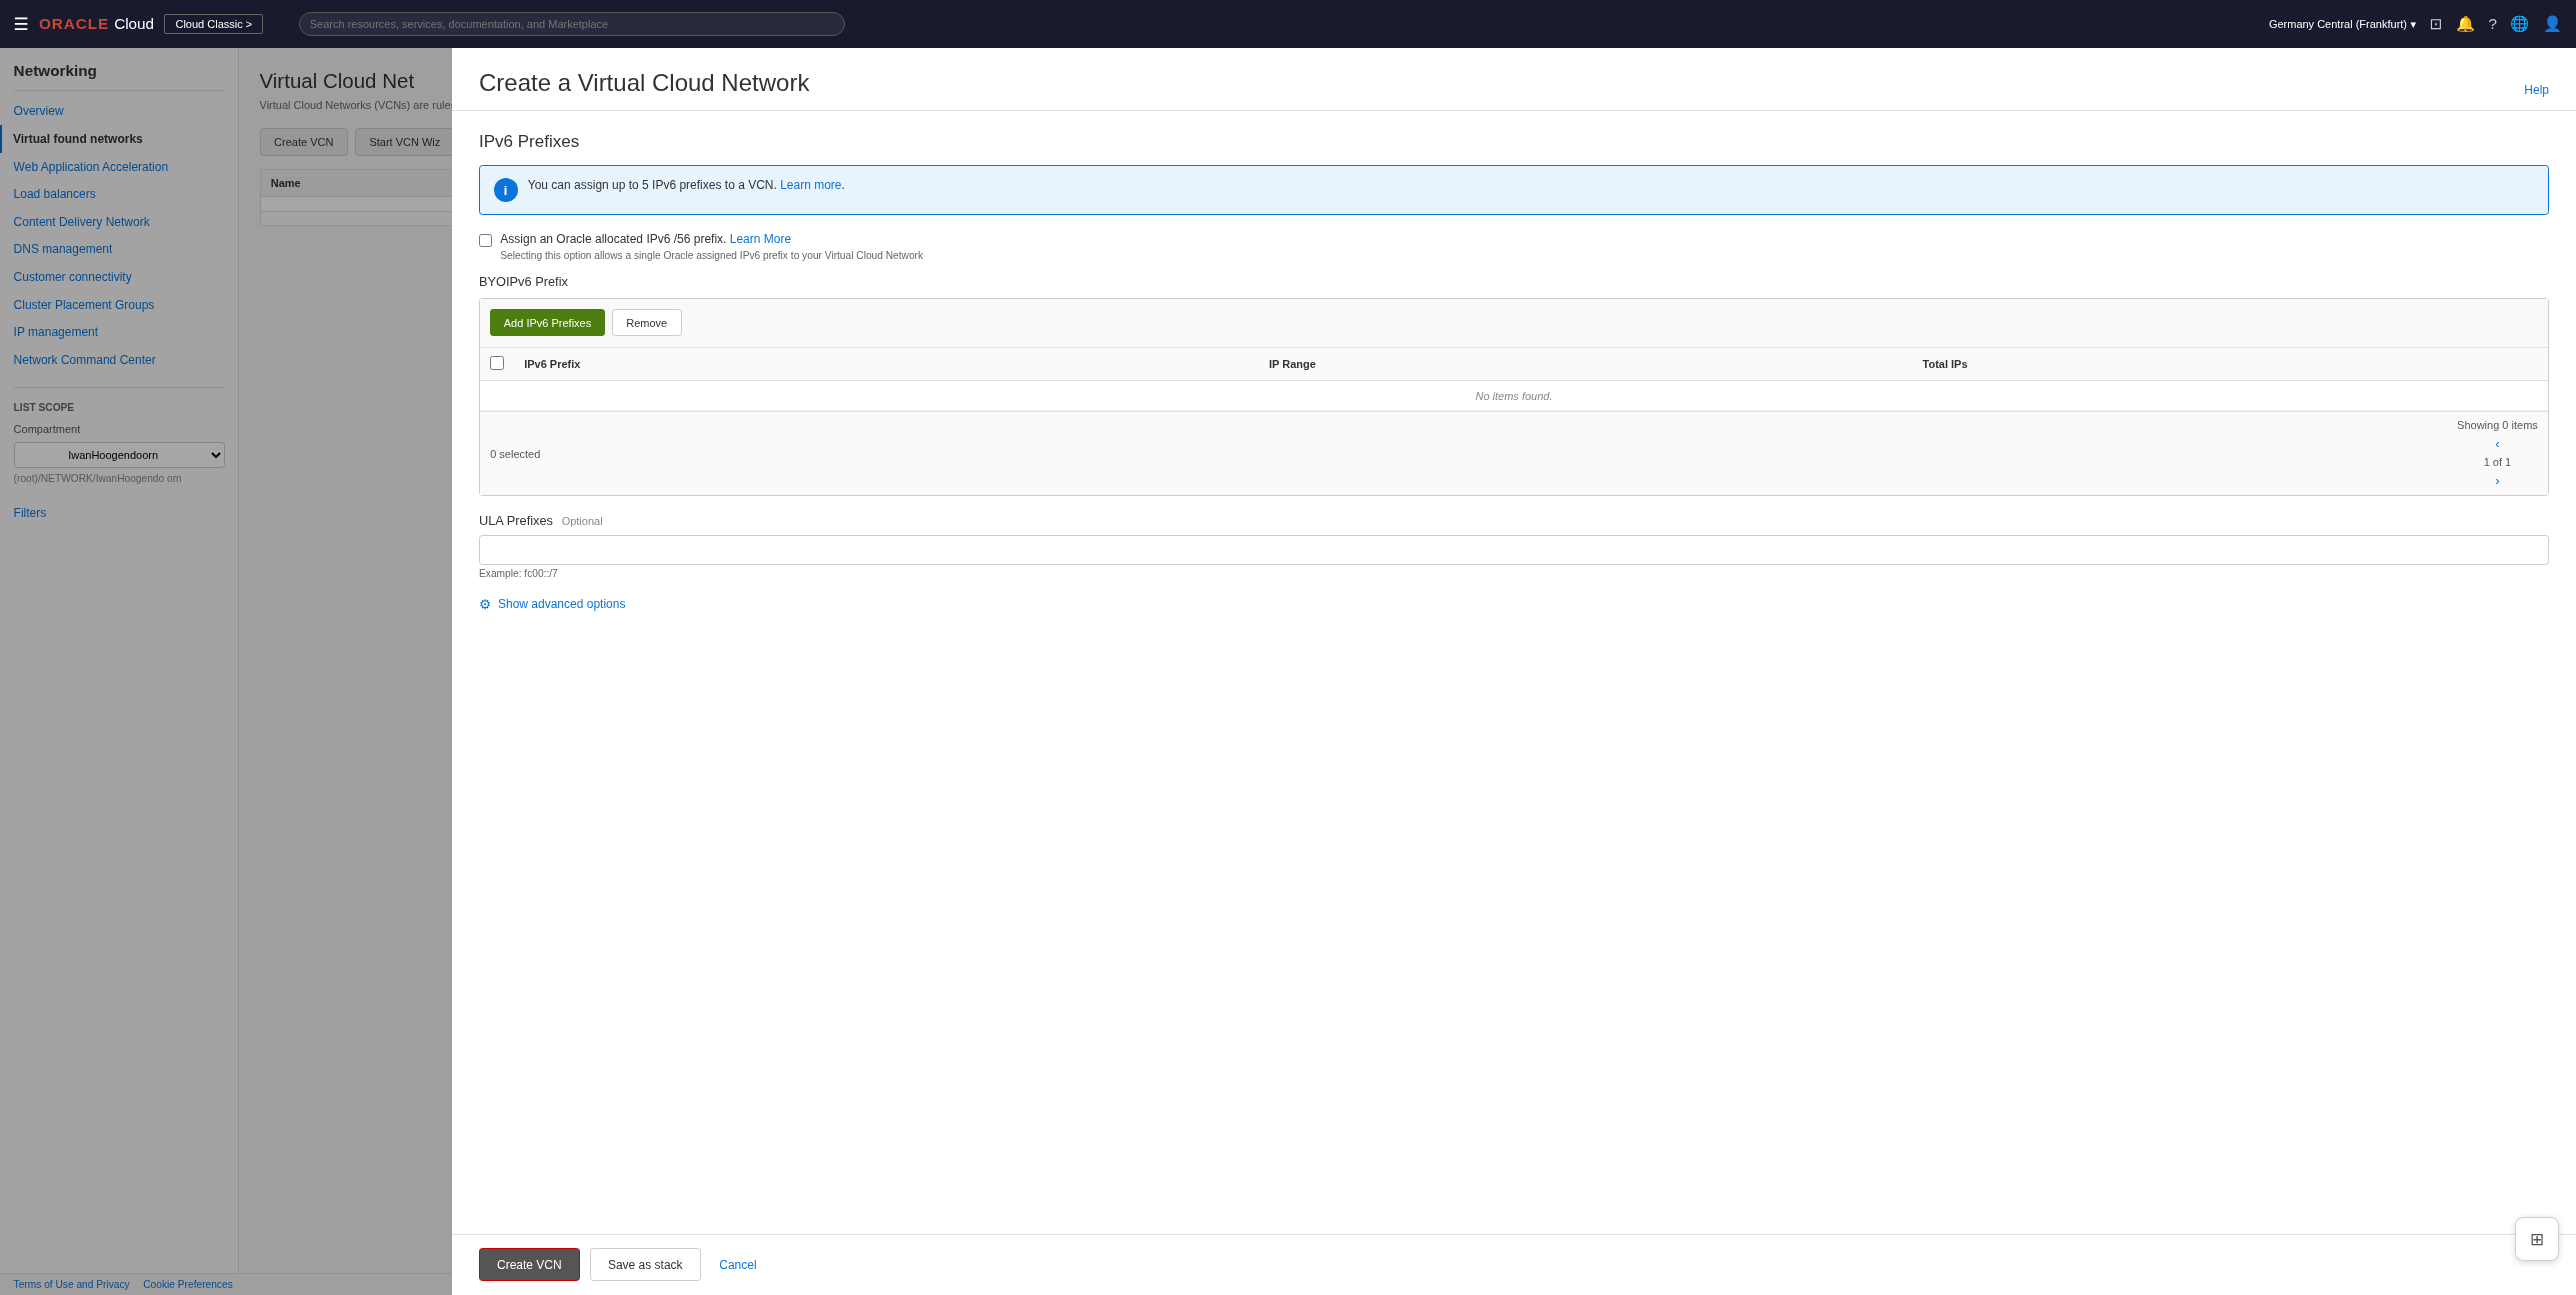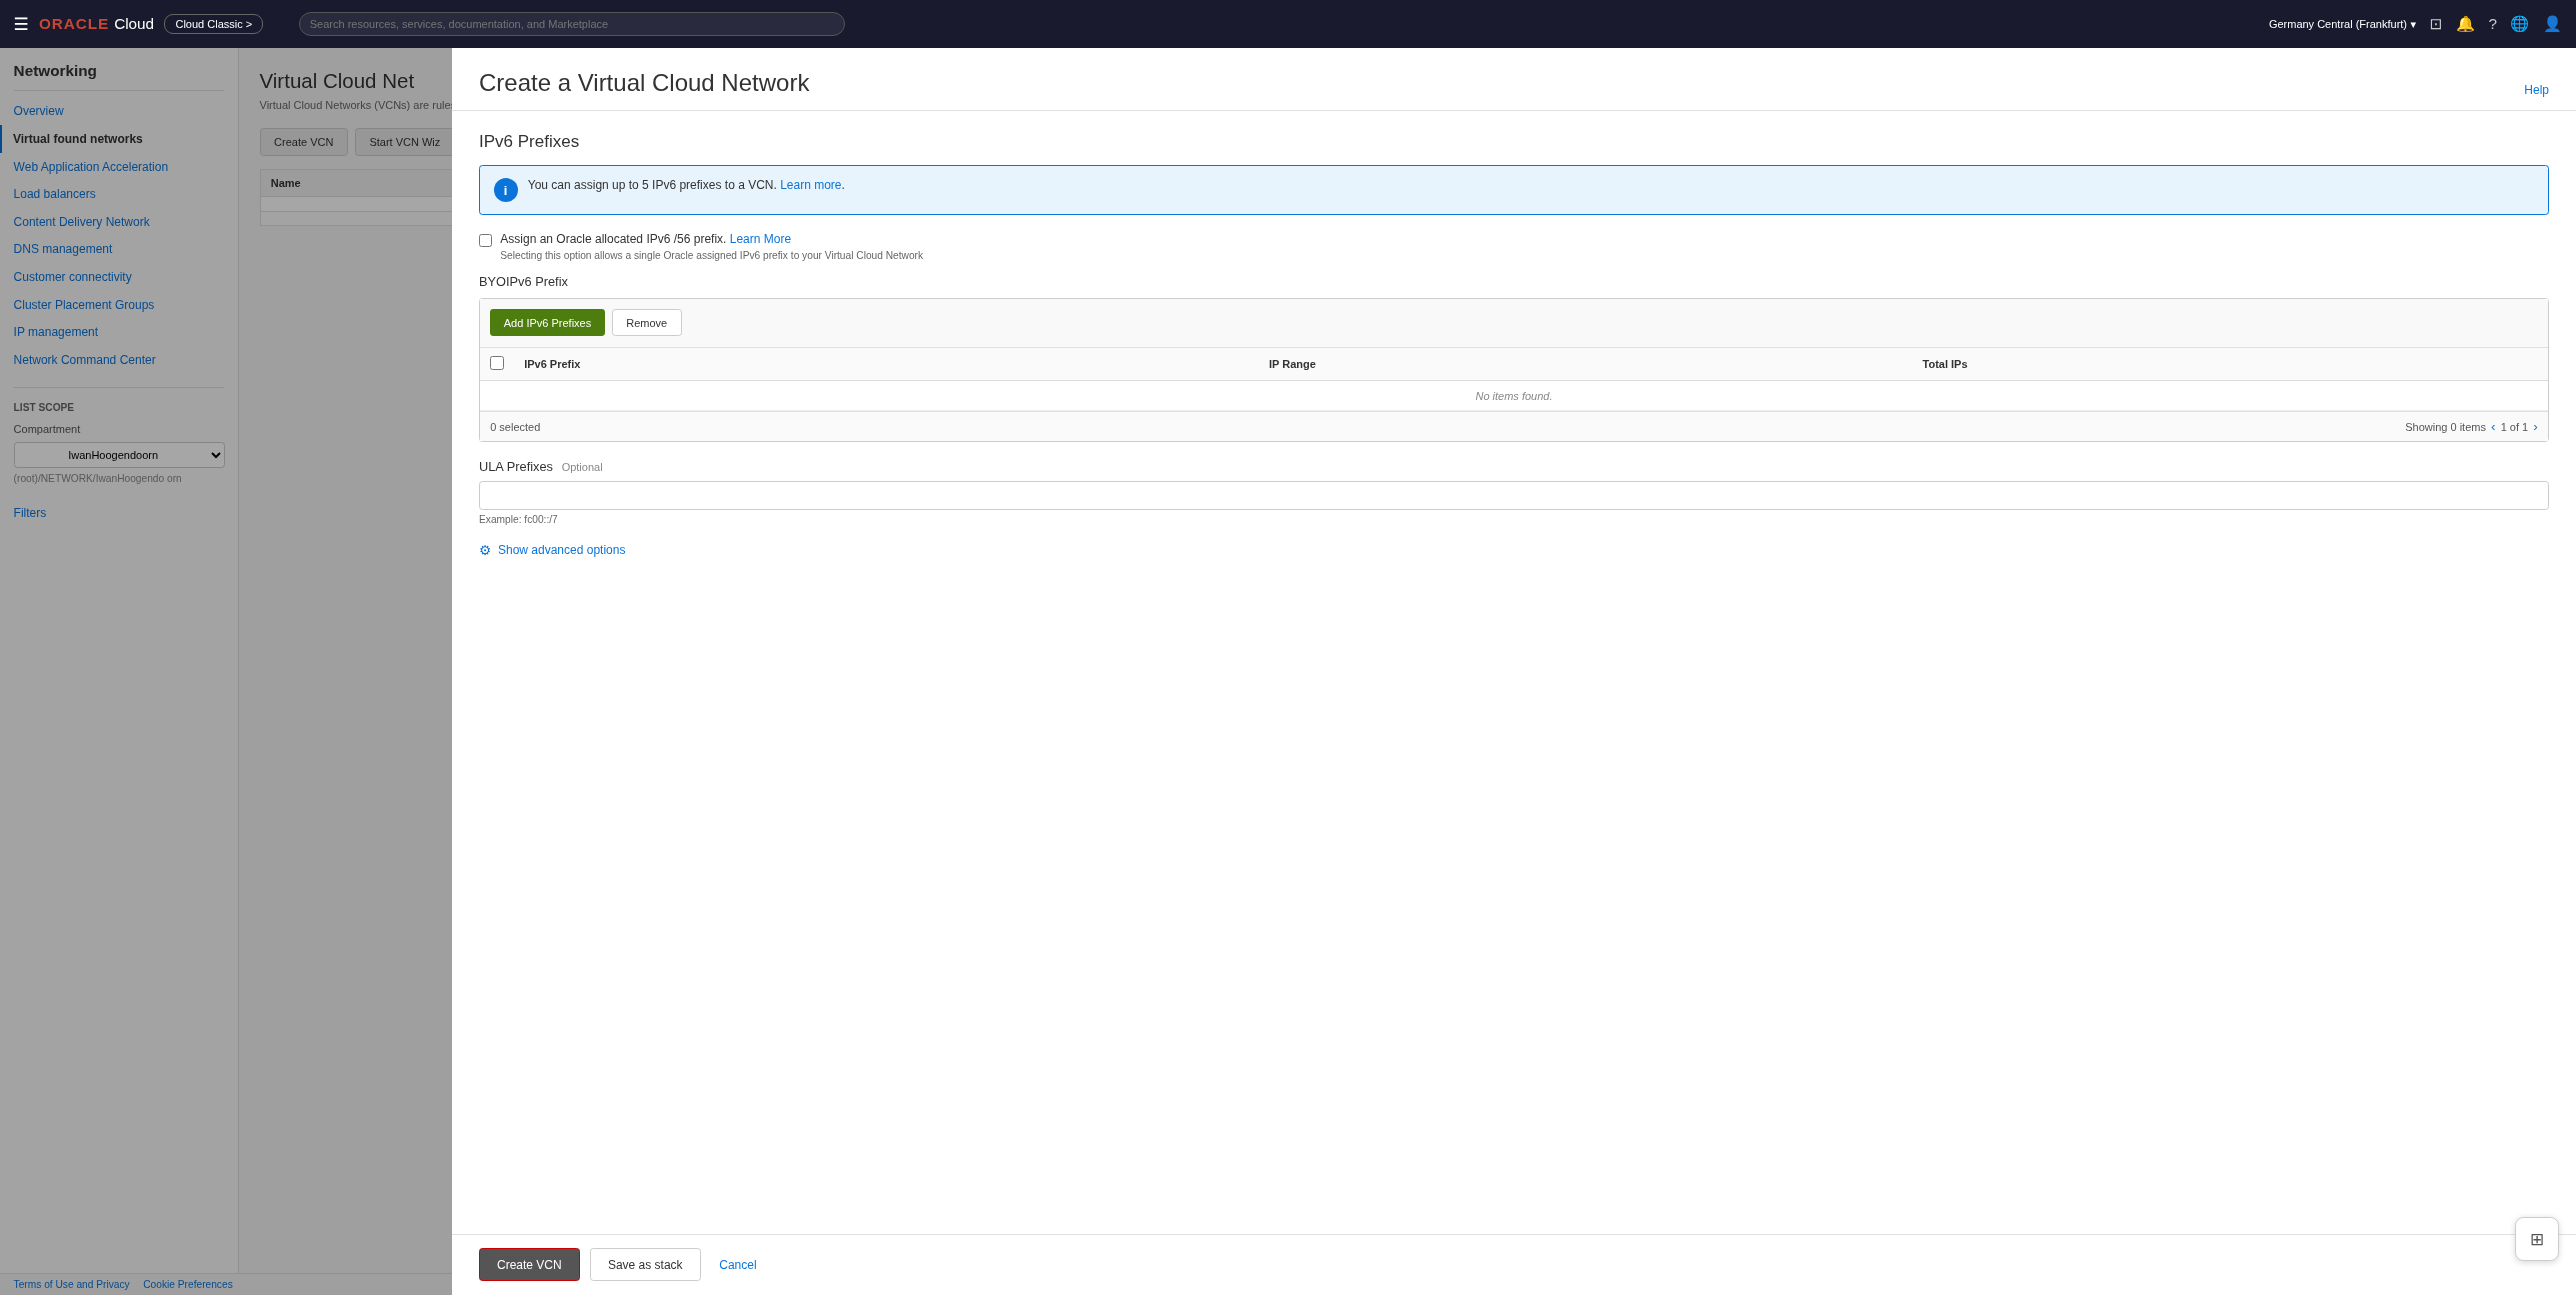--- a/index.html
+++ b/index.html
@@ -20,21 +20,21 @@
     }
     .header-hamburger { cursor: pointer; font-size: 17px; }
     .header-logo { display: flex; align-items: center; gap: 5.1px; }
     .header-logo-oracle { color: #c74634; font-weight: bold; font-size: 15.3px; letter-spacing: 0.9px; }
     .header-logo-cloud { color: white; font-size: 15.3px; }
     .header-classic-btn {
       border: 0.9px solid #666;
       background: transparent;
       color: white;
       padding: 3.4px 10.2px;
-      border-radius: 9px;
+      border-radius: 2px;
       cursor: pointer;
       font-size: 11px;
     }
     .header-search {
       flex: 1;
       max-width: 546px;
       background: #2a2a3e;
       border: 0.9px solid #555;
       border-radius: 12px;
       padding: 5.1px 10.2px;
@@ -264,21 +264,21 @@
     .table-footer {
       display: flex;
       align-items: center;
       justify-content: space-between;
       padding: 6.8px 10.2px;
       font-size: 11px;
       color: #555;
       border-top: 0.9px solid #e0e0e0;
       background: #fafafa;
     }
-    .pagination { display: flex; align-items: center; gap: 5.1px; }
+    .pagination { display: flex; align-items: center; gap: 5.1px; flex-direction: column; }
     .pagination-btn { cursor: pointer; color: #0a74da; font-size: 13.6px; }
 
     
     .ula-section { margin-top: 13.6px; }
     .ula-label { font-size: 12.8px; font-weight: 500; color: #333; margin-bottom: 6.8px; }
     .ula-optional { font-weight: 400; font-size: 11px; color: #888; margin-left: 5.1px; }
     .ula-input {
       width: 100%;
       border: 0.9px solid #ccc;
       border-radius: 3.4px;

